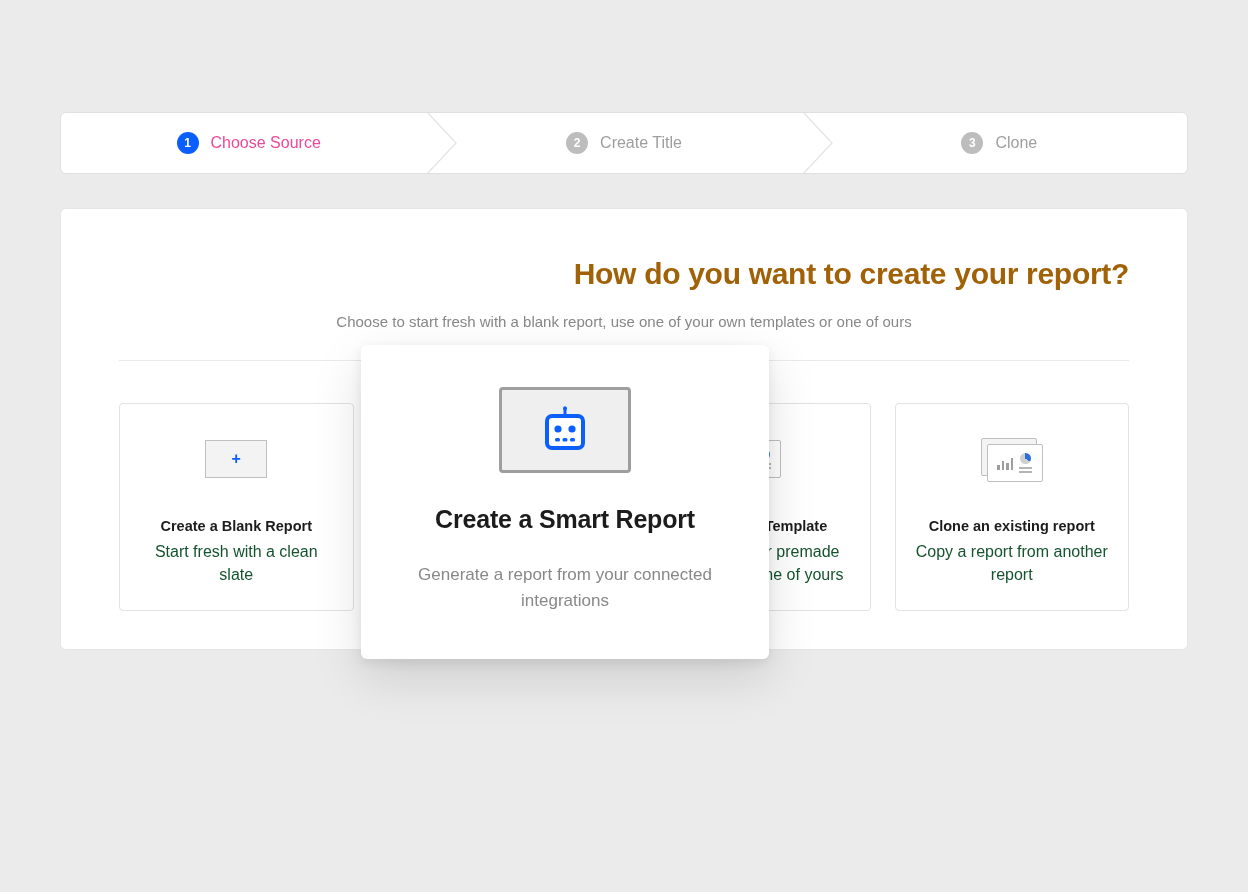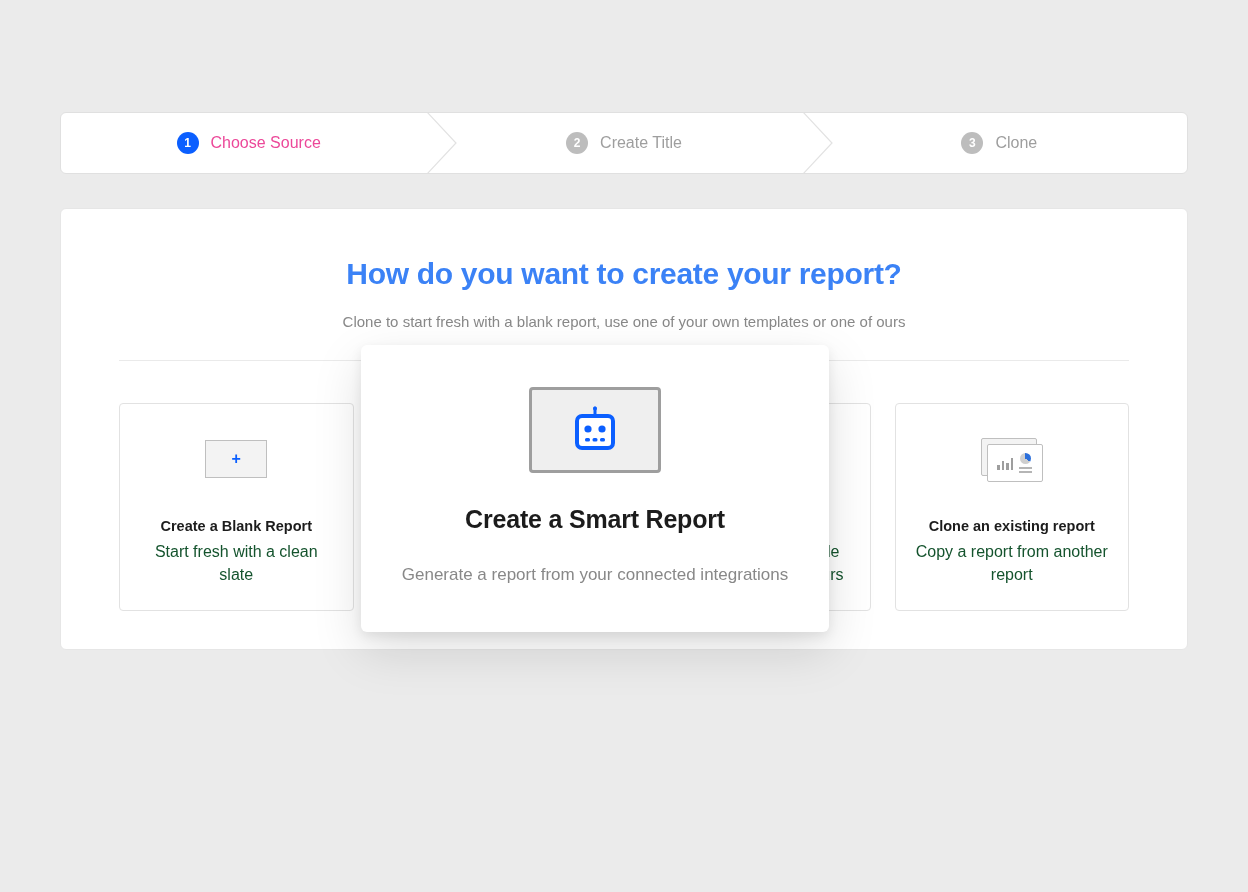--- a/index.html
+++ b/index.html
@@ -57,24 +57,24 @@
 
   
   .panel {
     margin-top: 34px;
     background: #fff;
     border: 1px solid #E6E6E6;
     border-radius: 6px;
     padding: 48px 58px 38px 58px;
   }
   .panel h1 {
-    text-align: center;
+    text-align: right;
     font-size: 30px;
     font-weight: 700;
-    color: #3b82f6;
+    color: #a16207;
     letter-spacing: -0.3px;
   }
   .panel .subtitle {
     text-align: center;
     color: #888;
     font-size: 15px;
     margin-top: 22px;
   }
   .divider {
     height: 1px;
@@ -111,21 +111,21 @@
     font-size: 16px;
     color: #14532d;
     line-height: 1.45;
   }
 
   
   .featured {
     position: absolute;
     left: 361px;
     top: 345px;
-    width: 468px;
+    width: 408px;
     background: #fff;
     border-radius: 6px;
     box-shadow: 0 18px 50px rgba(0,0,0,0.13), 0 4px 12px rgba(0,0,0,0.08);
     padding: 42px 40px 44px 40px;
     text-align: center;
     cursor: pointer;
   }
   .featured .icon-frame {
     width: 132px; height: 86px;
     margin: 0 auto 32px auto;
@@ -213,21 +213,21 @@
     </div>
     <div class="sep sep2">
       <svg viewBox="0 0 38 64" preserveAspectRatio="none">
           <polyline points="1,0 30,32 1,64" fill="none" stroke="#E2E2E2" stroke-width="1.2"></polyline>
         </svg>
     </div>
   </div>
 
   <div class="panel">
     <h1>How do you want to create your report?</h1>
-    <div class="subtitle">Clone to start fresh with a blank report, use one of your own templates or one of ours</div>
+    <div class="subtitle">Choose to start fresh with a blank report, use one of your own templates or one of ours</div>
     <div class="divider"></div>
 
     <div class="cards">
 
       <div class="card">
         <div class="icon-slot">
           <div class="plus-box">+</div>
         </div>
         <h3>Create a Blank Report</h3>
         <p>Start fresh with a clean slate</p>

